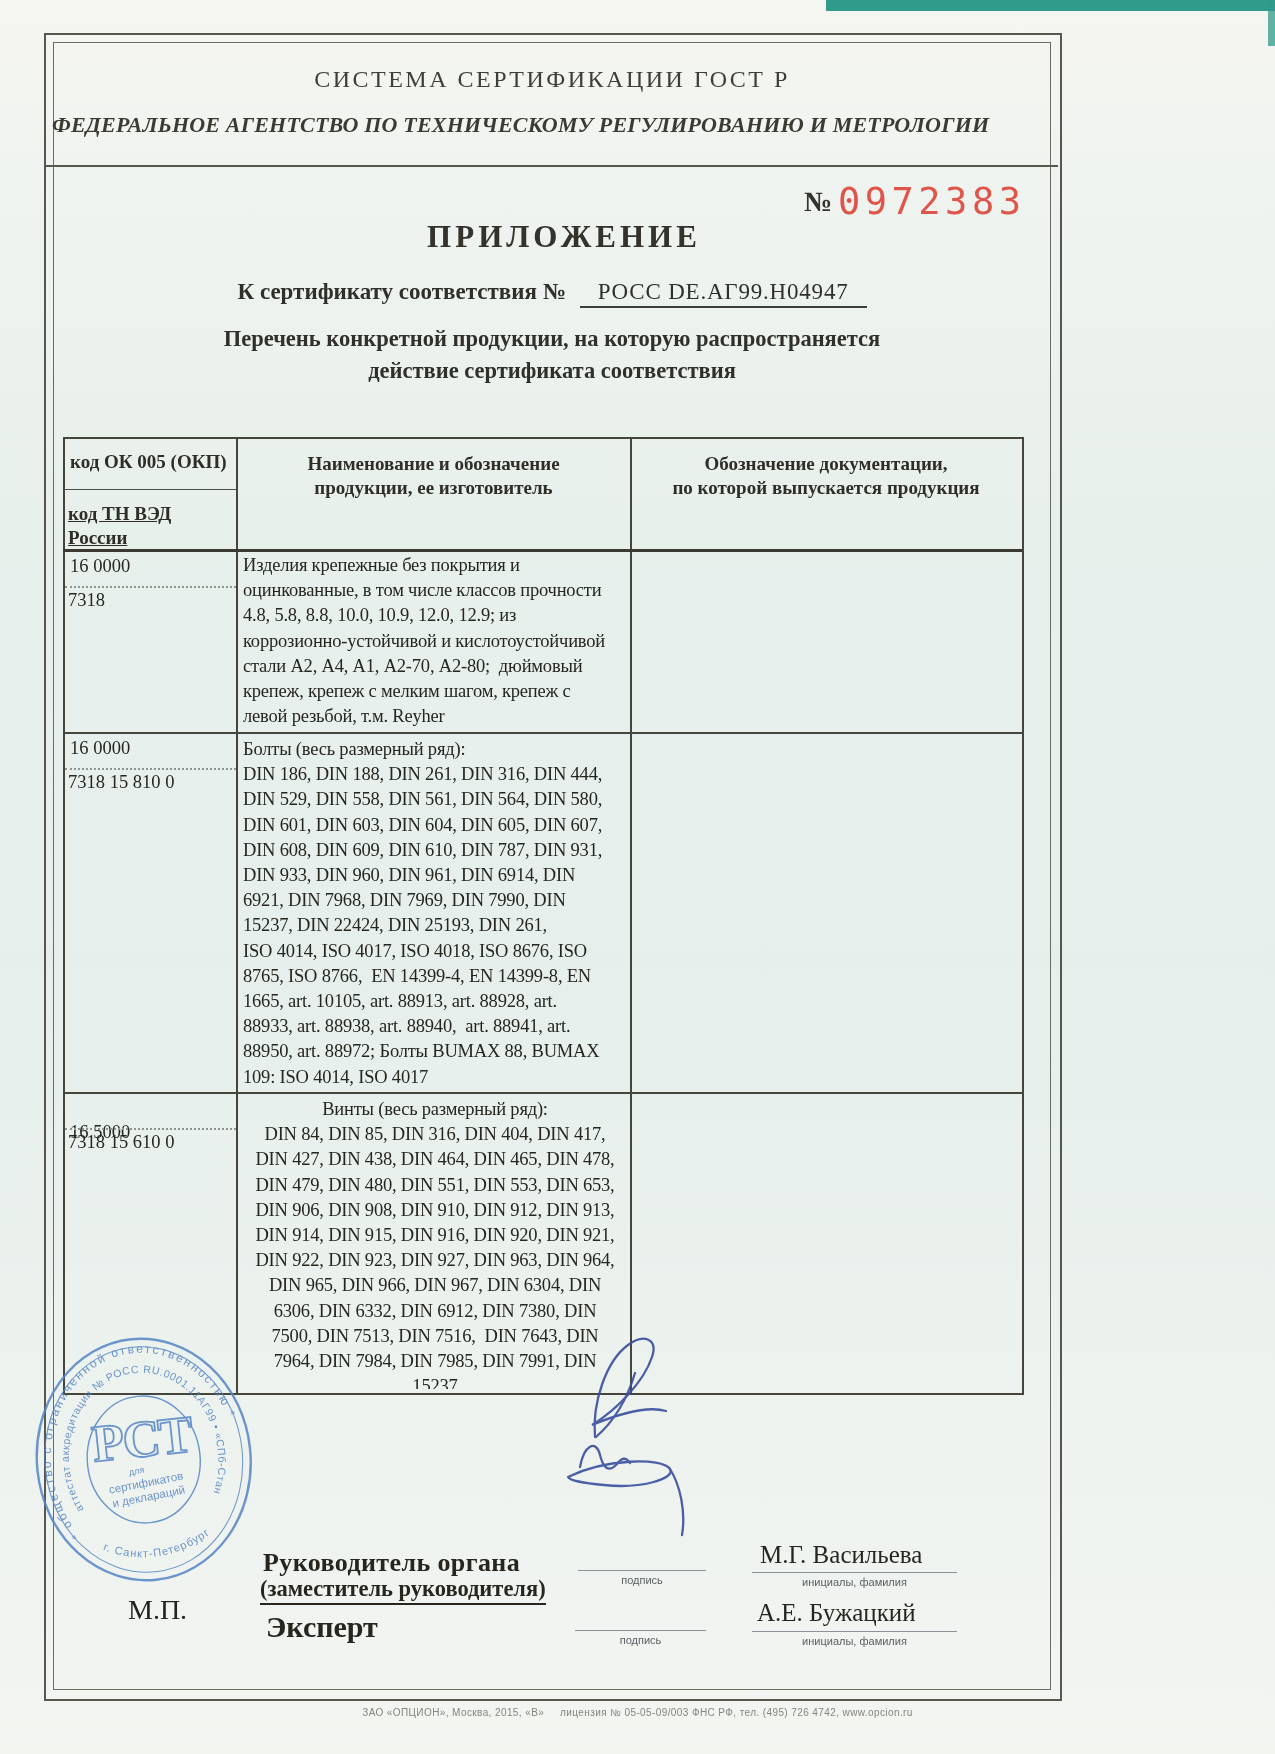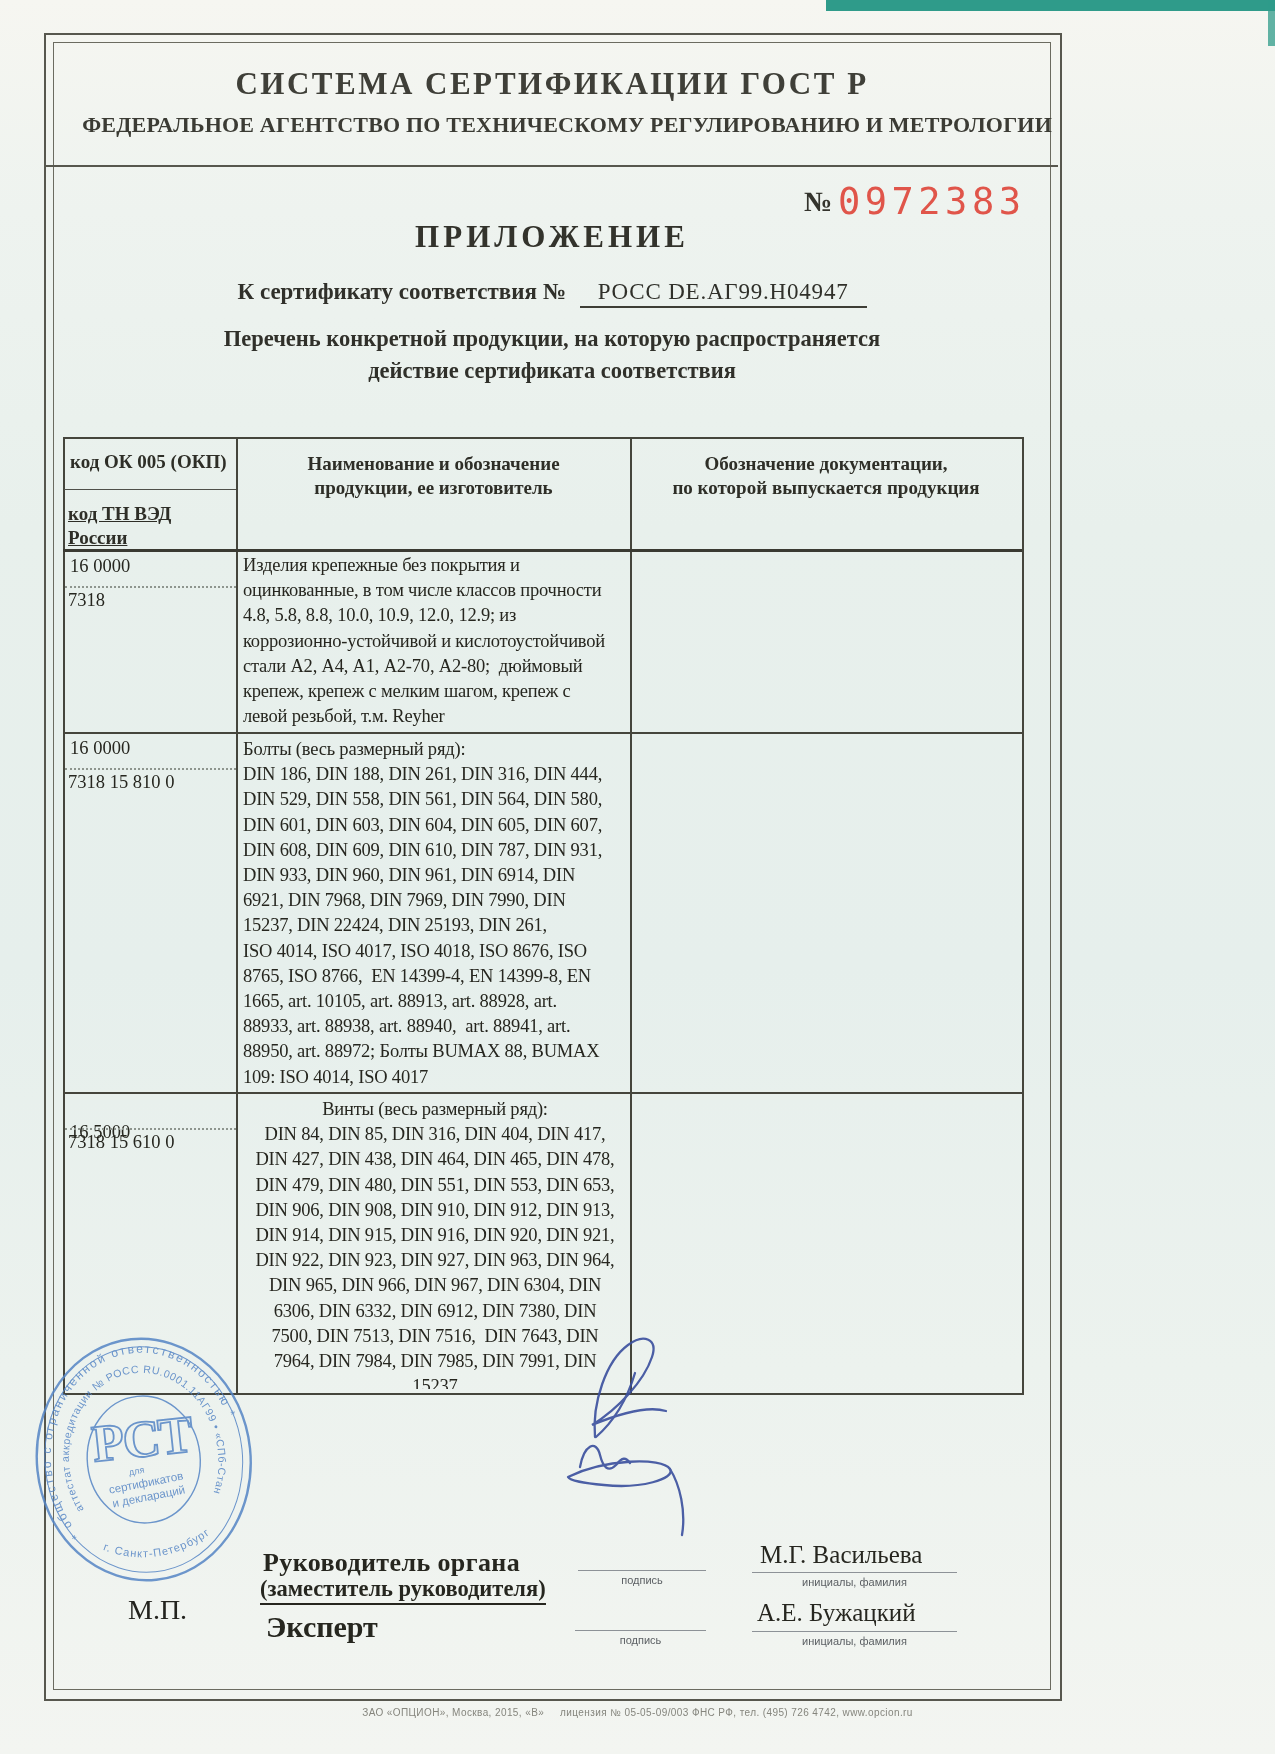--- a/index.html
+++ b/index.html
@@ -8,28 +8,28 @@
     background:linear-gradient(180deg,#f6f6f1 0%,#eef3ef 12%,#e8f0ec 30%,#e6efec 55%,#ecf2ee 78%,#f3f5f1 100%);}
   .abs{position:absolute;}
   
   .edge-top{left:826px;top:0;width:449px;height:11px;background:#2f9b8a;}
   .edge-corner{left:1268px;top:0;width:7px;height:46px;background:#2f9b8a;opacity:.75;}
   
   .frame-outer{left:44px;top:33px;width:1014px;height:1664px;border:2.4px solid #57574e;}
   .frame-inner{left:53px;top:42px;width:996px;height:1646px;border:1.3px solid #6b6b60;}
   .header-divider{left:46px;top:165px;width:1012px;height:2.3px;background:#57574e;}
   
-  .system-title{left:52px;top:66px;width:1000px;text-align:center;font-size:31px;font-weight:bold;
+  .system-title{left:52px;top:66px;width:1000px;text-align:center;font-size:24px;font-weight:normal;
     letter-spacing:2.5px;color:#3f3f38;}
-  .agency-title{left:52px;top:112px;width:1000px;text-align:right;font-size:22px;font-weight:bold;
-    letter-spacing:0.2px;color:#3b3b34;}
+  .agency-title{left:52px;top:112px;width:1000px;text-align:left;font-size:22px;font-weight:bold;
+    letter-spacing:0.2px;color:#3b3b34;font-style:italic;}
   .num-sign{left:804px;top:186px;font-size:28px;font-weight:bold;color:#34342d;}
   .num-value{left:838px;top:180px;font-family:"DejaVu Sans Mono",monospace;font-size:37px;
     color:#e0554a;letter-spacing:4.5px;}
-  .appendix-title{left:52px;top:219px;width:1000px;text-align:center;font-size:31px;font-weight:bold;
+  .appendix-title{left:64px;top:219px;width:1000px;text-align:center;font-size:31px;font-weight:bold;
     letter-spacing:4px;color:#33332c;}
   .cert-line{left:52px;top:279px;width:1000px;display:flex;justify-content:center;align-items:baseline;gap:14px;}
   .cert-label{font-size:23px;font-weight:bold;color:#30302a;}
   .cert-number{font-size:23px;letter-spacing:0.8px;padding:0 18px 1px 18px;border-bottom:2px solid #3e3e36;color:#30302a;}
   .scope-1{left:52px;top:326px;width:1000px;text-align:center;font-size:22.5px;font-weight:bold;color:#30302a;}
   .scope-2{left:52px;top:358px;width:1000px;text-align:center;font-size:22.5px;font-weight:bold;color:#30302a;}
   
   .t-outer{left:63px;top:437px;width:957px;height:954px;border:2.2px solid #45453c;}
   .t-v1{left:236px;top:437px;width:1.8px;height:956px;background:#45453c;}
   .t-v2{left:630px;top:437px;width:1.8px;height:956px;background:#45453c;}

